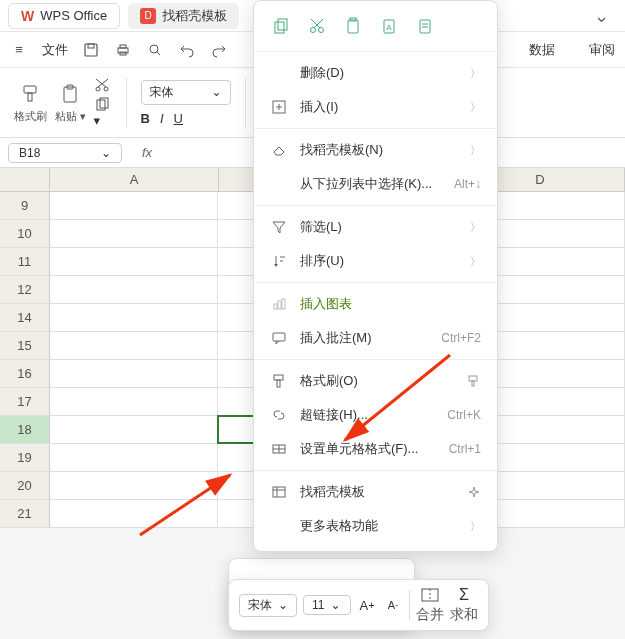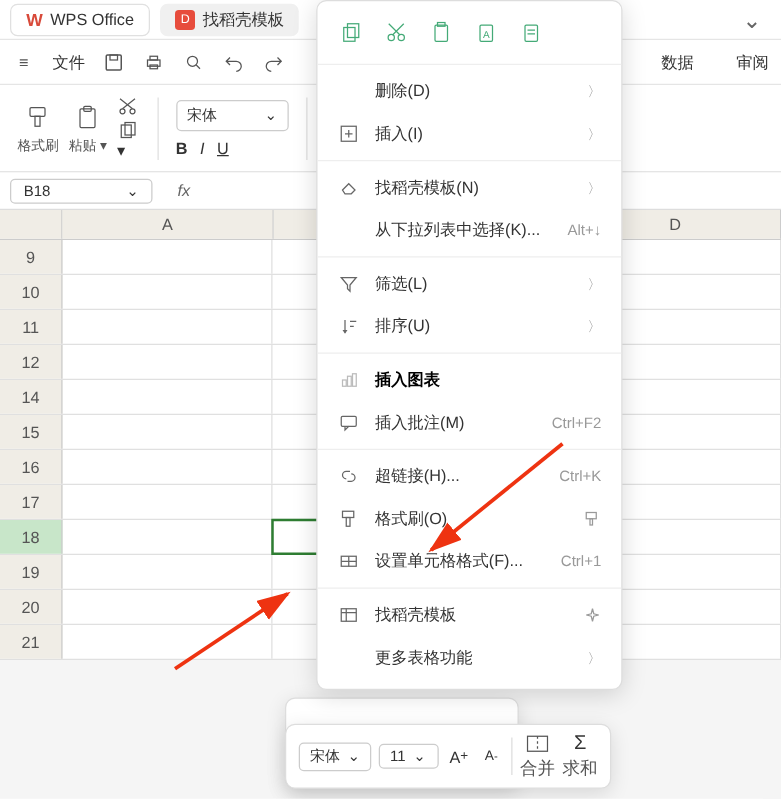--- a/index.html
+++ b/index.html
@@ -33,21 +33,21 @@
 .ch { flex:1; background:#f0ede6; border-right:1px solid #ccc; display:flex; align-items:center; justify-content:center; color:#555; }
 .row { display:flex; height:28px; border-bottom:1px solid #e0e0e0; }
 .rh { width:50px; background:#f0ede6; border-right:1px solid #ccc; display:flex; align-items:center; justify-content:center; color:#555; }
 .rh.sel { background:#c8e6c9; }
 .cell { flex:1; border-right:1px solid #e0e0e0; display:flex; align-items:center; justify-content:flex-end; padding-right:6px; font-size:16px; font-family:"SimSun",serif; }
 .cell.selected { border:2px solid #2e7d32; margin:-1px; }
 .context-menu { position:absolute; left:253px; top:0px; width:245px; background:#fff; border:1px solid #ddd; border-radius:8px; box-shadow:0 4px 20px rgba(0,0,0,0.15); padding:8px 0; z-index:10; }
 .cm-iconrow { display:flex; gap:14px; padding:6px 16px 10px; }
 .cm-ic { width:22px; height:22px; display:flex; align-items:center; justify-content:center; color:#4a6; }
 .cm-item { display:flex; align-items:center; padding:8px 16px; gap:12px; cursor:pointer; }
-.cm-item.disabled { color:#000000;font-weight:bold; }
+.cm-item.disabled { color:#4d7c0f; }
 .cm-icon { width:18px; display:flex; justify-content:center; color:#666; }
 .cm-label { flex:1; font-size:13px; }
 .cm-short { color:#999; font-size:12px; }
 .cm-arrow { color:#999; font-size:11px; }
 .cm-sep { height:1px; background:#eee; margin:4px 0; }
 .float-toolbar { position:absolute; left:228px; bottom:8px; background:#fff; border:1px solid #ddd; border-radius:8px; box-shadow:0 4px 16px rgba(0,0,0,0.12); padding:6px 10px; display:flex; align-items:center; gap:6px; z-index:9; }
 .ft-sel { border:1px solid #ccc; border-radius:4px; padding:2px 8px; font-size:12px; display:flex; align-items:center; gap:6px; }
 .ft-grp { display:flex; flex-direction:column; gap:2px; align-items:center; }
 .ft-row { display:flex; gap:8px; align-items:center; }
 .ft-lbl { font-size:14px; color:#555; }
@@ -429,40 +429,40 @@
           <path d="M5 11 L5 14 L8 11" fill="none" stroke="#666"></path>
         </svg>
       </span>
       <span class="cm-label">插入批注(M)</span>
       <span class="cm-short">Ctrl+F2</span>
     </div>
   <div class="cm-sep"></div>
   <div class="cm-item">
       <span class="cm-icon">
         <svg width="16" height="16">
-          <path d="M6 10 A3 3 0 0 1 6 4 L9 4 M10 6 A3 3 0 0 1 10 12 L7 12" fill="none" stroke="#666"></path>
-        </svg>
-      </span>
-      <span class="cm-label">超链接(H)...</span>
-      <span class="cm-short">Ctrl+K</span>
-    </div>
-  <div class="cm-item">
-      <span class="cm-icon">
-        <svg width="16" height="16">
           <rect x="3" y="2" width="9" height="5" fill="none" stroke="#666"></rect>
           <rect x="6" y="7" width="3" height="7" fill="none" stroke="#666"></rect>
         </svg>
       </span>
       <span class="cm-label">格式刷(O)</span>
       <span class="cm-short">
         <svg width="14" height="14">
           <rect x="2" y="2" width="8" height="5" fill="none" stroke="#999"></rect>
           <rect x="5" y="7" width="2" height="5" fill="none" stroke="#999"></rect>
         </svg>
       </span>
+    </div>
+  <div class="cm-item">
+      <span class="cm-icon">
+        <svg width="16" height="16">
+          <path d="M6 10 A3 3 0 0 1 6 4 L9 4 M10 6 A3 3 0 0 1 10 12 L7 12" fill="none" stroke="#666"></path>
+        </svg>
+      </span>
+      <span class="cm-label">超链接(H)...</span>
+      <span class="cm-short">Ctrl+K</span>
     </div>
   <div class="cm-item">
       <span class="cm-icon">
         <svg width="16" height="16">
           <rect x="2" y="4" width="12" height="8" fill="none" stroke="#666"></rect>
           <line x1="2" y1="8" x2="14" y2="8" stroke="#666"></line>
           <line x1="8" y1="4" x2="8" y2="12" stroke="#666"></line>
         </svg>
       </span>
       <span class="cm-label">设置单元格格式(F)...</span>

